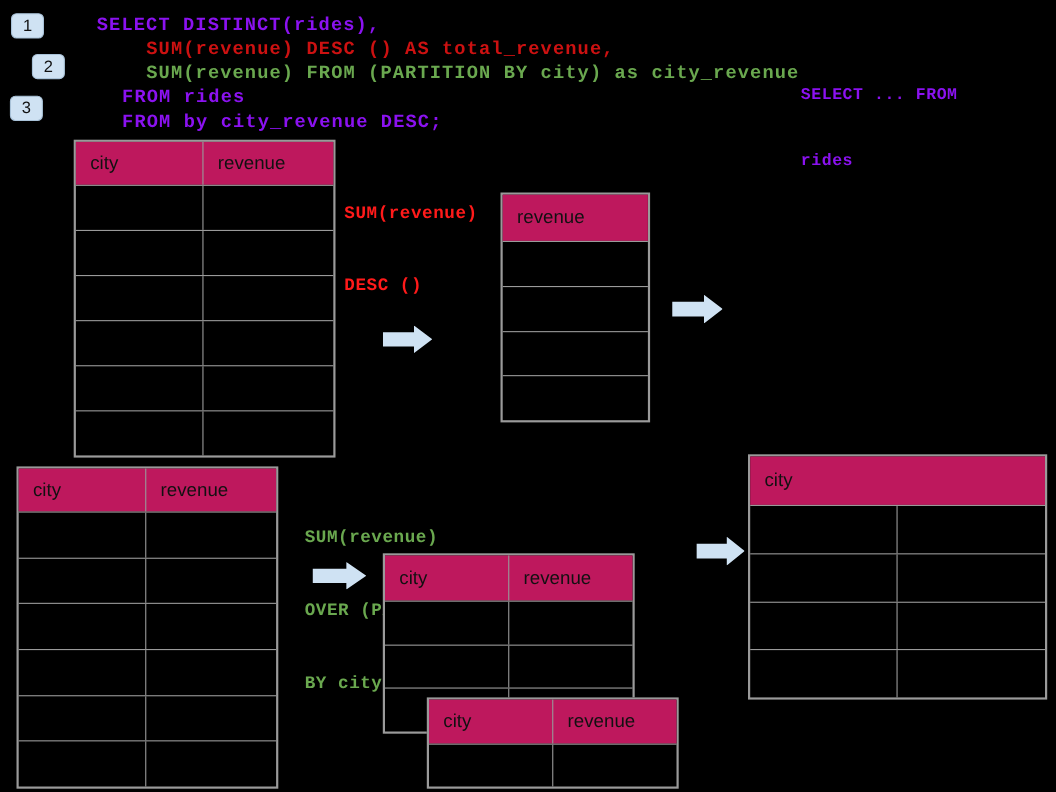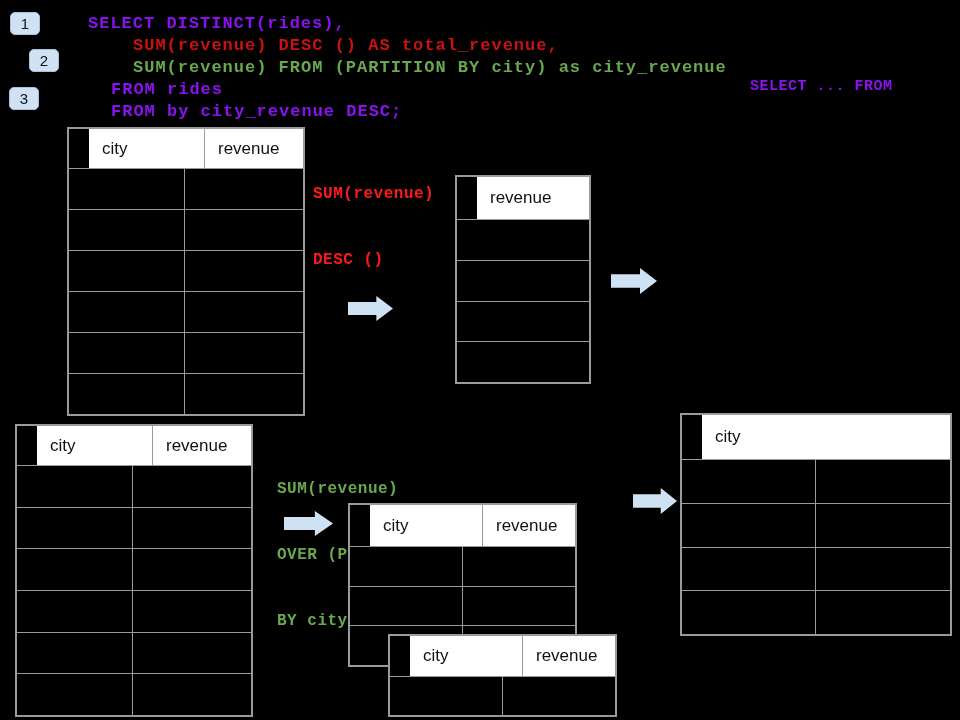--- a/index.html
+++ b/index.html
@@ -41,21 +41,21 @@
     display:flex;align-items:center;justify-content:center;
     font-size:15px;color:#111;box-sizing:border-box;
   }
 
   
   .tbl{
     position:absolute;box-sizing:border-box;
     border:2px solid #9a9a9a;background:#000;
     display:flex;flex-direction:column;
   }
-  .thead{display:flex;background:#ffffff;flex:none;margin-left:20px;}
+  .thead{display:flex;background:#be185d;flex:none;}
   .th{
     display:flex;align-items:center;
     padding-left:13px;box-sizing:border-box;
     font-size:17px;color:#111;
     border-right:1px solid #9a9a9a;
   }
   .th:last-child{border-right:none;}
   .trow{display:flex;flex:1;border-top:1px solid #9a9a9a;}
   .td{box-sizing:border-box;border-right:1px solid #9a9a9a;}
   .td:last-child{border-right:none;}
@@ -72,22 +72,23 @@
 <div class="badge" style="left:10px;top:12px;">1</div>
 <div class="badge" style="left:29px;top:49px;">2</div>
 <div class="badge" style="left:9px;top:87px;">3</div>
 
 <div class="code purple" style="left:88px;top:13px;">SELECT DISTINCT(rides),</div>
 <div class="code red-code" style="left:133px;top:35px;">SUM(revenue) DESC () AS total_revenue,</div>
 <div class="code green" style="left:133px;top:57px;">SUM(revenue) FROM (PARTITION BY city) as city_revenue</div>
 <div class="code purple" style="left:111px;top:79px;text-align:right;">FROM rides</div>
 <div class="code purple" style="left:111px;top:101px;">FROM by city_revenue DESC;</div>
 
-<div class="side-note" style="left:750px;top:37px;">
+<div class="side-note" style="left:728px;top:37px;">
   <div>SELECT ... FROM</div>
+  <div>rides</div>
 </div>
 
 <div class="label red-label" style="left:313px;top:139px;">
   <div>SUM(revenue)</div>
   <div>DESC ()</div>
 </div>
 
 <div class="label green" style="left:277px;top:434px;">
   <div>SUM(revenue)</div>
   <div>OVER (PARTITION</div>

